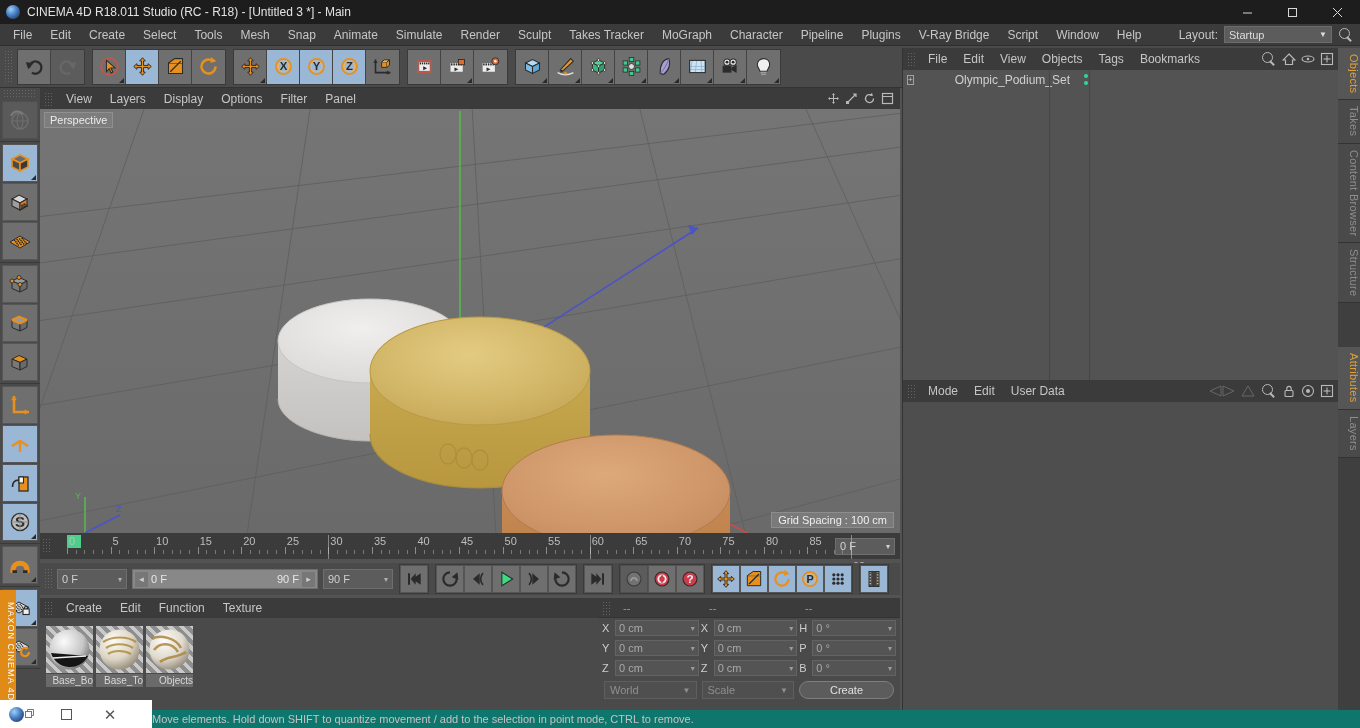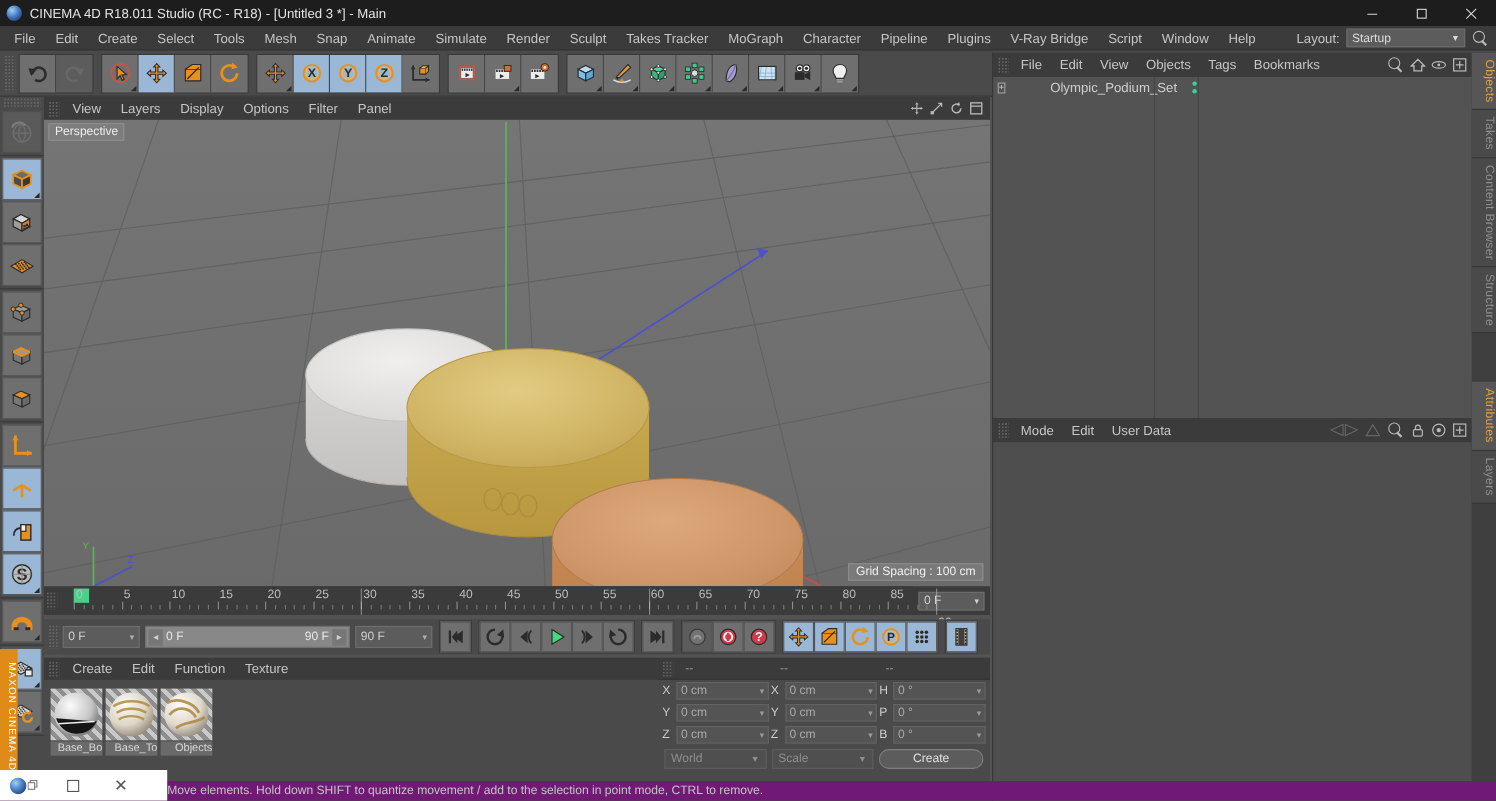--- a/index.html
+++ b/index.html
@@ -145,21 +145,21 @@
     border-left:1px solid #333; }
   .attrbody{ position:absolute; top:22px; left:0; right:0; bottom:0; background:#4e4e4e; }
 
   
   .vtabs{ position:absolute; right:0; top:48px; width:22px; bottom:0; background:#3f3f3f; }
   .vtab{ width:22px; background:#4a4a4a; border-bottom:1px solid #333; color:#8e8e8e;
     writing-mode:vertical-rl; font-size:11px; text-align:center; padding:6px 0; letter-spacing:.3px;}
   .vtab.active{ color:#e0a03a; background:#565656; }
 
   
-  .statusbar{ position:absolute; left:0; bottom:0; width:1360px; height:18px; background:#701a75;
+  .statusbar{ position:absolute; left:0; bottom:0; width:1360px; height:18px; background:#0f766e;
     display:flex; align-items:center; padding-left:152px; font-size:11px; color:#c3c3c3; }
   .taskbar{ position:absolute; left:0; bottom:0; width:152px; height:28px; background:#fff;
     display:flex; align-items:center; gap:0; }
   .tb-ico{ width:44px; height:28px; display:flex; align-items:center; justify-content:center; }
   .tb-logo{ width:15px;height:15px;border-radius:50%;
     background:radial-gradient(circle at 35% 32%, #9fd0f5 0%, #4a82c8 42%, #14233f 100%);}
   .sqr{ width:11px;height:11px;border:1.4px solid #555; }
   .xg{ font-size:15px; color:#555; line-height:15px;}
 </style>
 </head>

